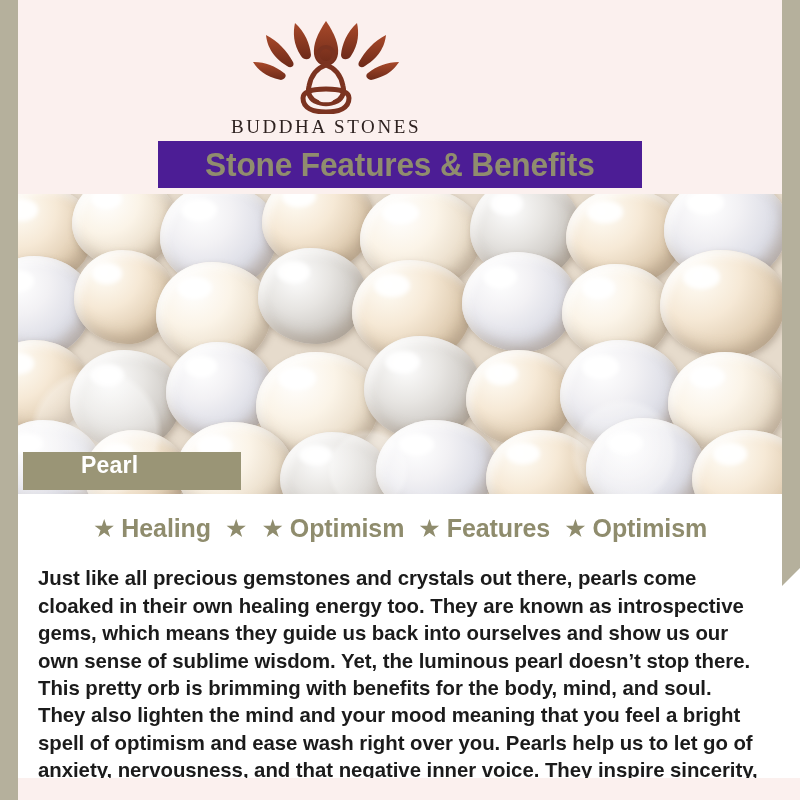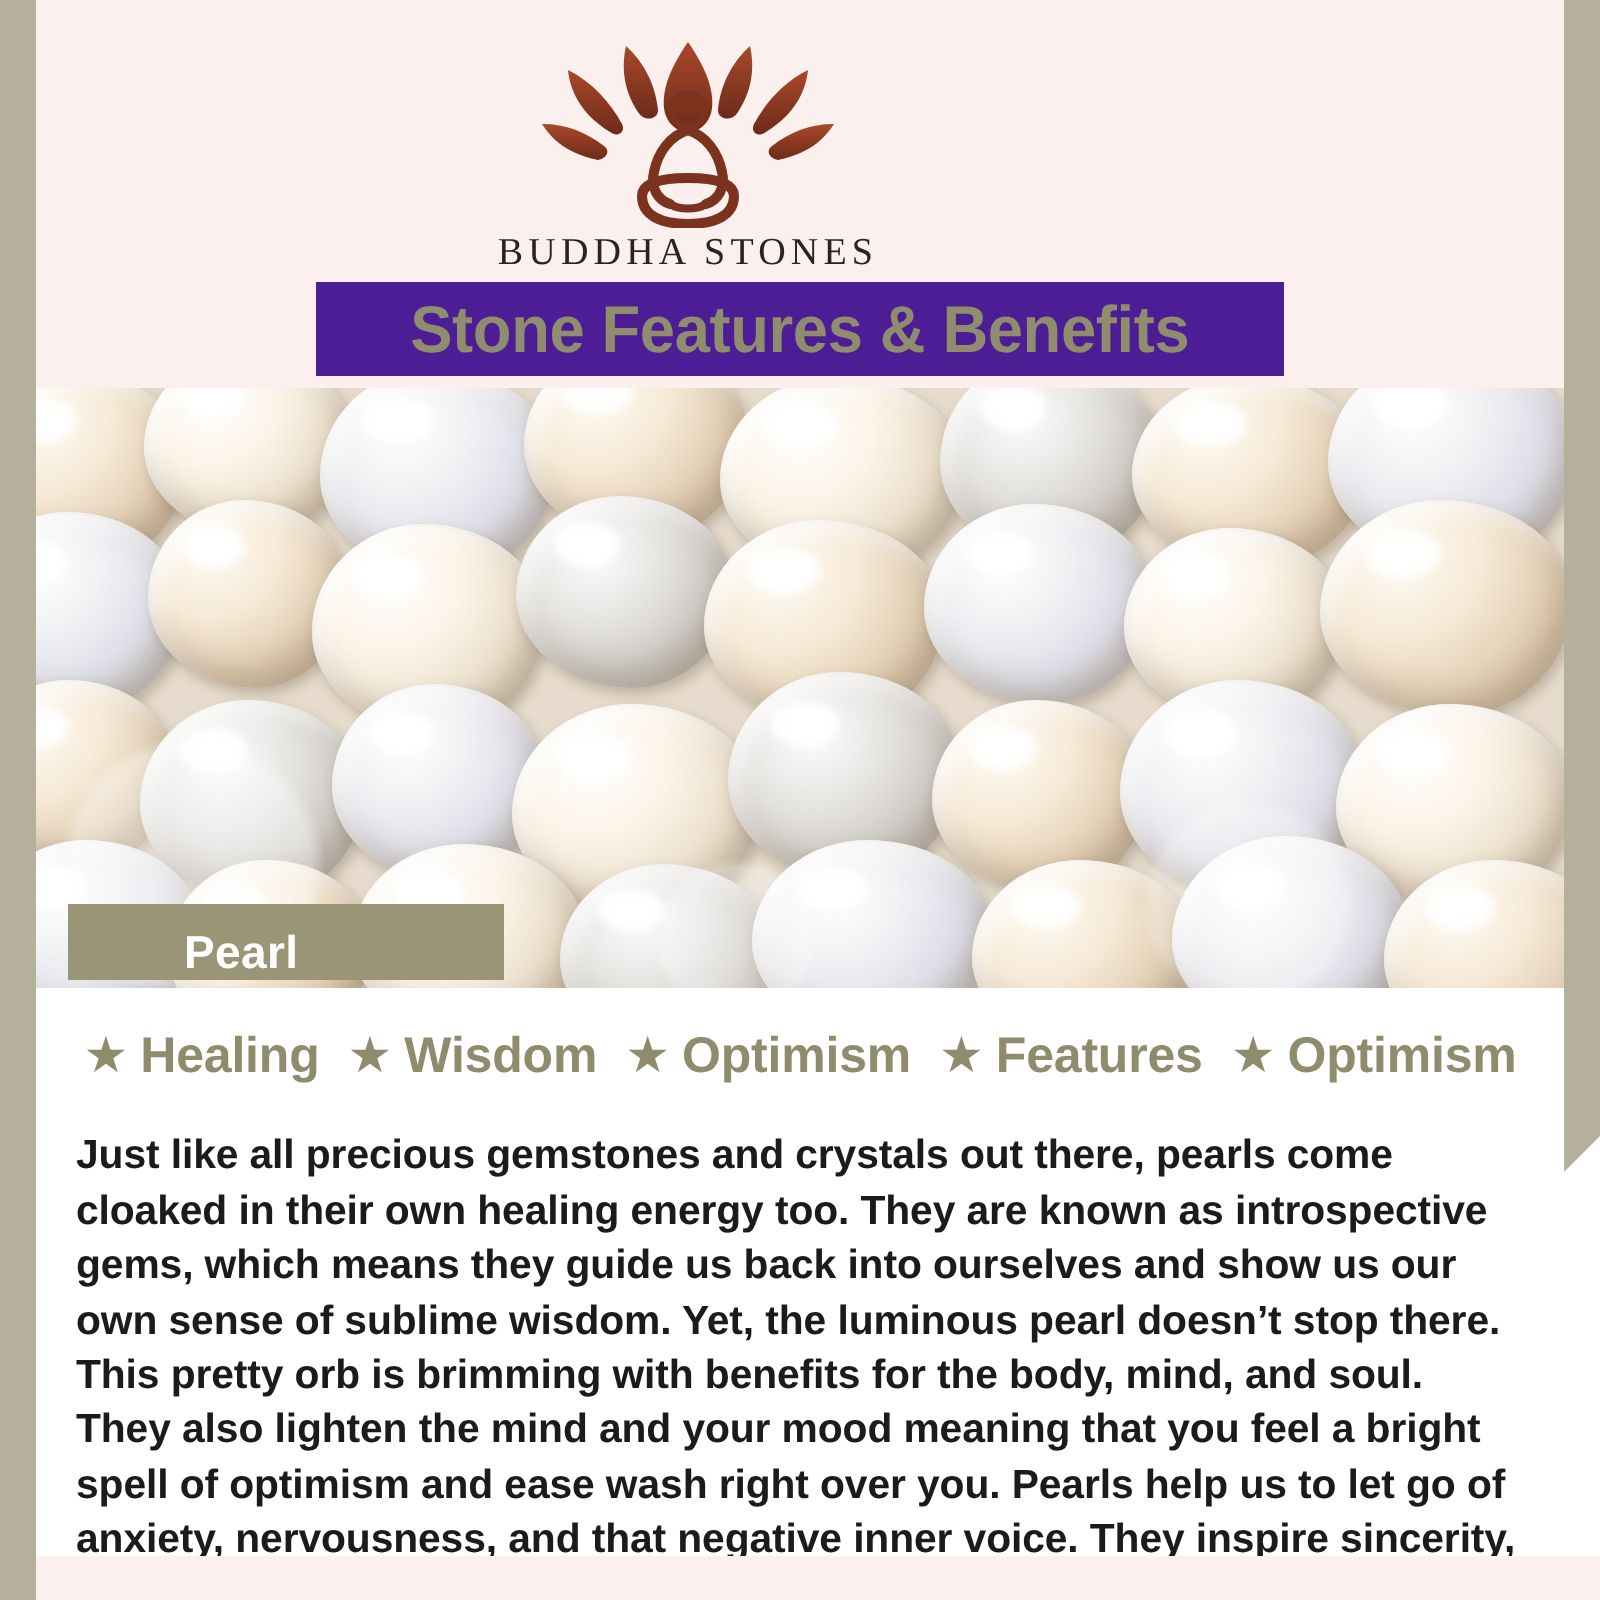--- a/index.html
+++ b/index.html
@@ -32,21 +32,20 @@
     background: #fbf0ee;
   }
 
   
   .logo-block {
     position: absolute;
     left: 0;
     top: 18px;
     width: 652px;
     text-align: center;
-    margin-left: 18px;
   }
   .logo-mark {
     display: block;
     margin: 0 auto;
     width: 150px;
     height: 96px;
   }
   .logo-wordmark {
     display: block;
     margin: 2px auto 0 auto;
@@ -127,27 +126,27 @@
     background:
       radial-gradient(circle at 12% 80%, rgba(255,255,255,0.35) 0 8%, transparent 9%),
       radial-gradient(circle at 46% 92%, rgba(255,255,255,0.30) 0 7%, transparent 8%),
       radial-gradient(circle at 78% 86%, rgba(255,255,255,0.28) 0 7%, transparent 8%);
     pointer-events: none;
   }
 
   
   .stone-banner {
     position: absolute;
-    left: 34px;
+    left: 23px;
     top: 452px;
     width: 218px;
     height: 38px;
     background: #9a9576;
     display: flex;
-    align-items: flex-end;
+    align-items: flex-start;
   }
   .stone-name {
     font-family: "Liberation Sans Narrow", "Liberation Sans", sans-serif;
     font-weight: bold;
     font-size: 23px;
     color: #ffffff;
     padding-left: 58px;
     letter-spacing: 0.2px;
   }
 
@@ -429,21 +428,20 @@
   <div class="content-tint"></div>
   <div class="content-panel" style="height:284px;"></div>
 
   <div class="benefits-row">
     <span class="benefit-item">
       <span class="benefit-star">★</span>
       <span class="benefit-label">Healing</span>
     </span>
     <span class="benefit-item">
       <span class="benefit-star">★</span>
-      <span class="benefit-label">Wisdom</span>
     </span>
     <span class="benefit-item">
       <span class="benefit-star">★</span>
       <span class="benefit-label">Optimism</span>
     </span>
     <span class="benefit-item">
       <span class="benefit-star">★</span>
       <span class="benefit-label">Features</span>
     </span>
     <span class="benefit-item">

